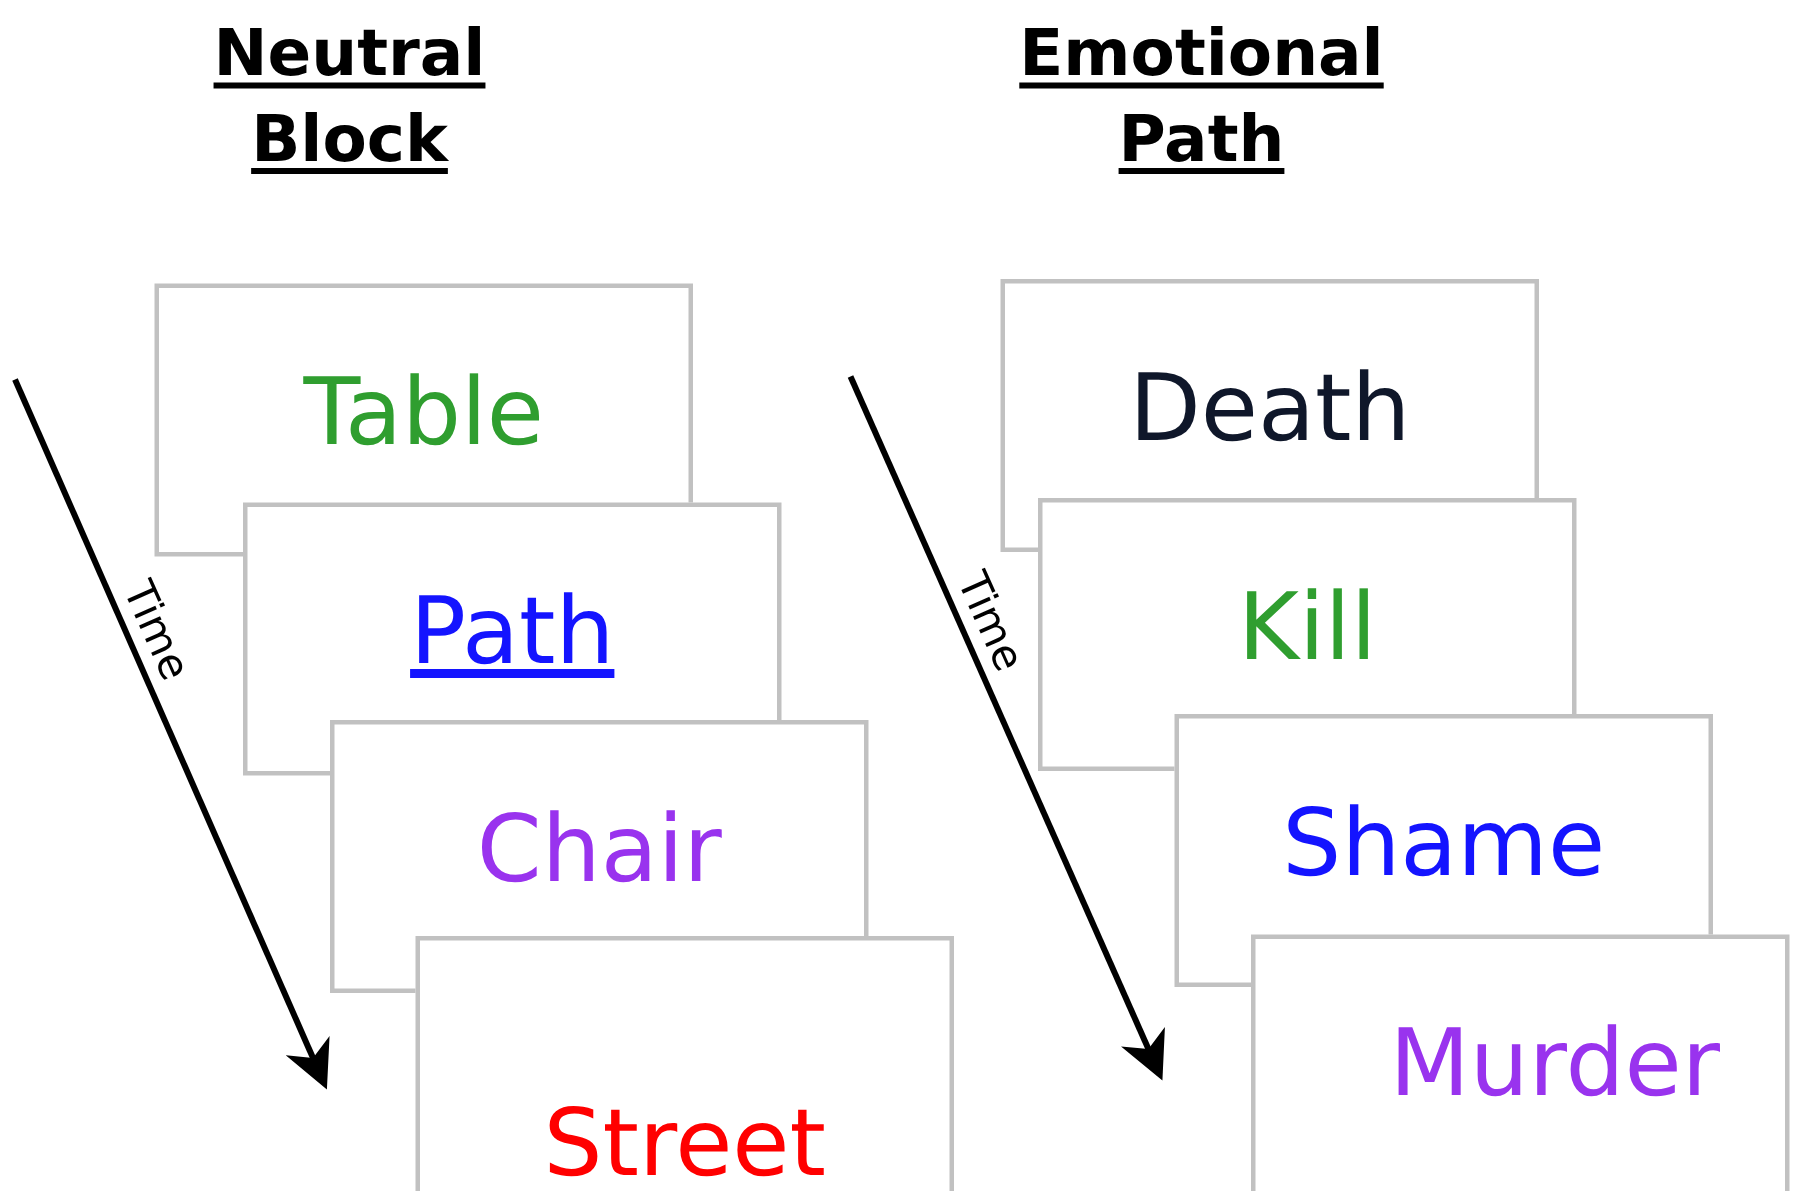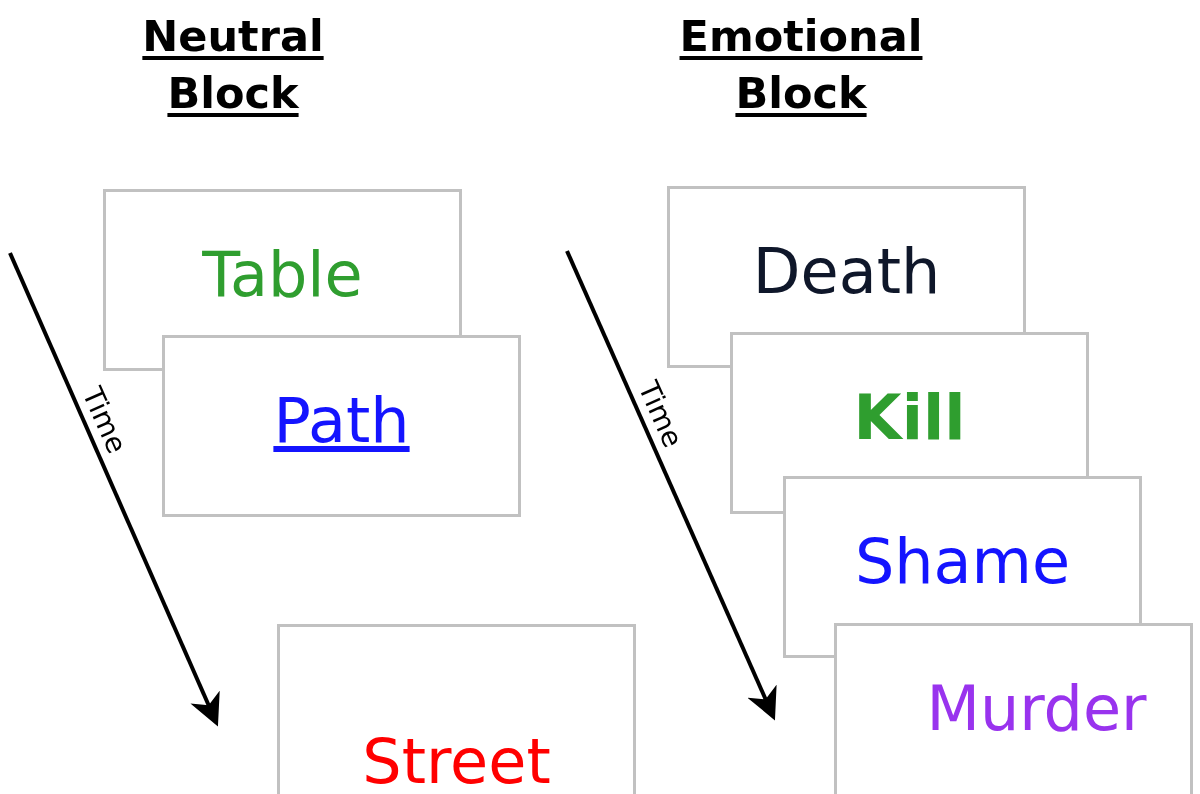--- a/index.html
+++ b/index.html
@@ -71,52 +71,55 @@
   .time-neutral { left: 55px; top: 403px; }
   .time-emotional { left: 611px; top: 397px; }
 
   
   .n1 { left: 103px; top: 157px; z-index: 1; }
   .n2 { left: 162px; top: 303px; z-index: 2; }
   .n3 { left: 220px; top: 448px; z-index: 3; }
   .n4 { left: 277px; top: 592px; z-index: 4; align-items: flex-end; }
   
   .e1 { left: 667px; top: 154px; z-index: 1; }
-  .e2 { left: 730px; top: 300px; z-index: 2; font-weight: bold; }
+  .e2 { left: 692px; top: 300px; z-index: 2; }
   .e3 { left: 783px; top: 444px; z-index: 3; }
   .e4 { left: 834px; top: 591px; z-index: 4; padding-left: 46px; }
 </style>
 </head>
 <body>
 
 <div class="canvas">
 
   <svg class="arrows" viewBox="0 0 1200 794" xmlns="http://www.w3.org/2000/svg">
     <defs>
       <marker id="arrowhead" viewBox="0 0 10 10" refX="8.5" refY="5" markerWidth="8" markerHeight="8" orient="auto-start-reverse">
         <path d="M0,0 L10,5 L0,10 L2.8,5 Z" fill="#000000"></path>
       </marker>
     </defs>
     <line x1="10" y1="253" x2="216" y2="722" stroke="#000000" stroke-width="4" marker-end="url(#arrowhead)"></line>
     <line x1="567" y1="251" x2="773" y2="716" stroke="#000000" stroke-width="4" marker-end="url(#arrowhead)"></line>
   </svg>
 
   <div class="block-title title-neutral">Neutral Block</div>
 
-  <div class="block-title title-emotional">Emotional Block</div>
+  <div class="block-title title-emotional">Emotional Path</div>
 
   <div class="time-label time-neutral">Time</div>
 
   <div class="time-label time-emotional">Time</div>
 
   <div class="card n1">
     <span class="word" style="color: rgb(47, 158, 47);">Table</span>
   </div>
   <div class="card n2">
     <span class="word" style="color: rgb(20, 20, 255); text-decoration: underline;">Path</span>
+  </div>
+  <div class="card n3">
+    <span class="word" style="color: rgb(153, 51, 238);">Chair</span>
   </div>
   <div class="card n4">
     <span class="word" style="color: rgb(255, 0, 0);">Street</span>
   </div>
 
   <div class="card e1">
     <span class="word" style="color: #0f172a;">Death</span>
   </div>
   <div class="card e2">
     <span class="word" style="color: rgb(47, 158, 47);">Kill</span>

